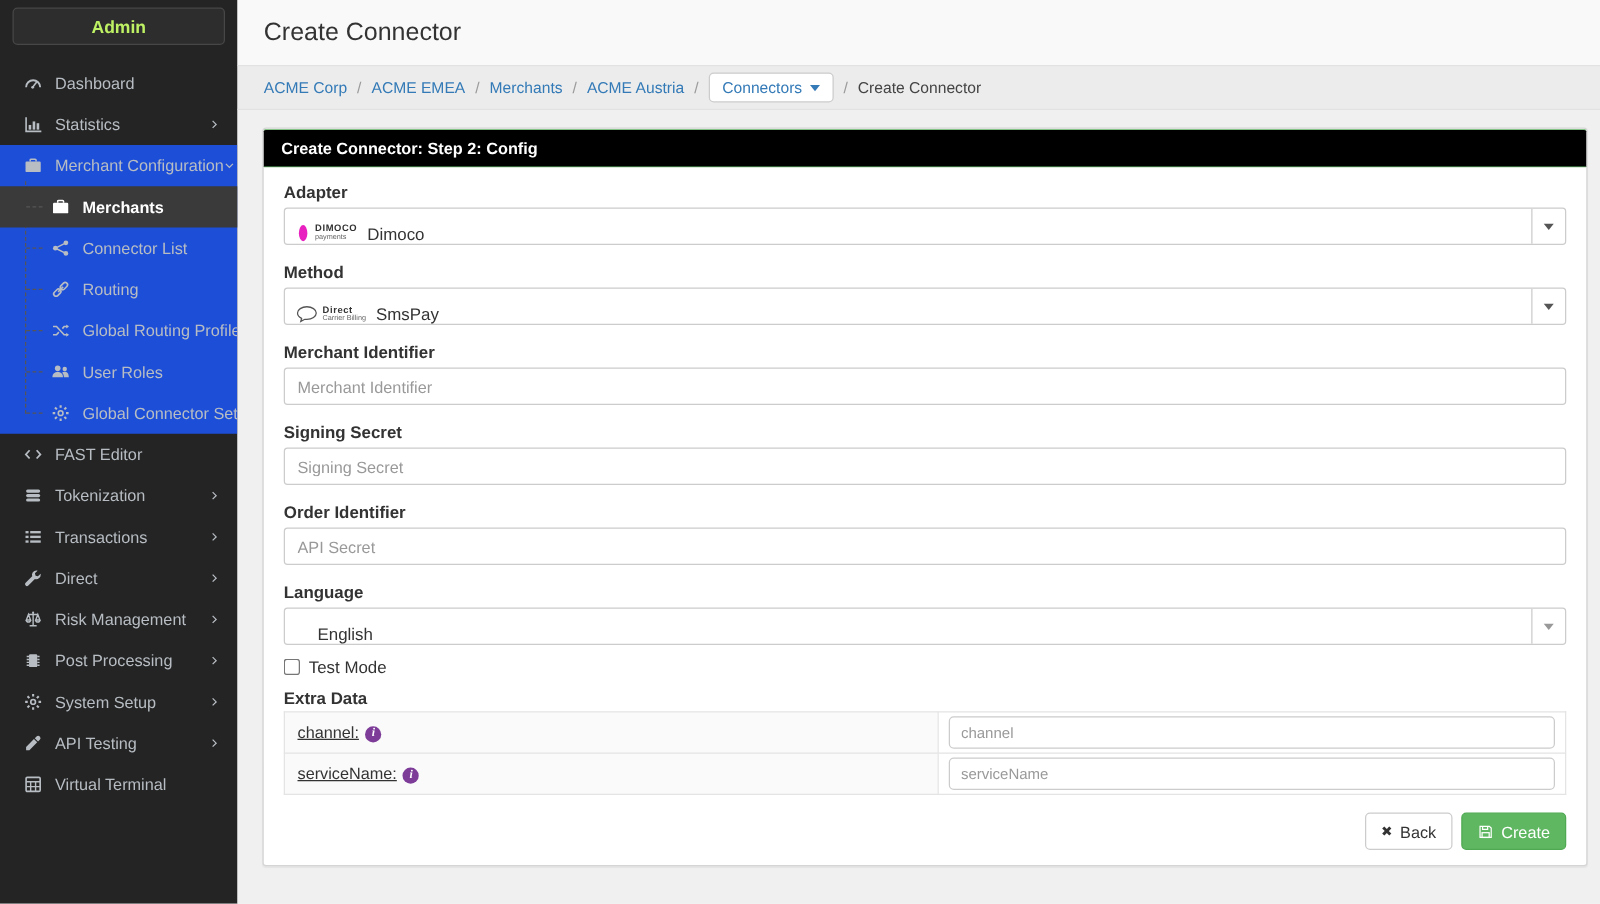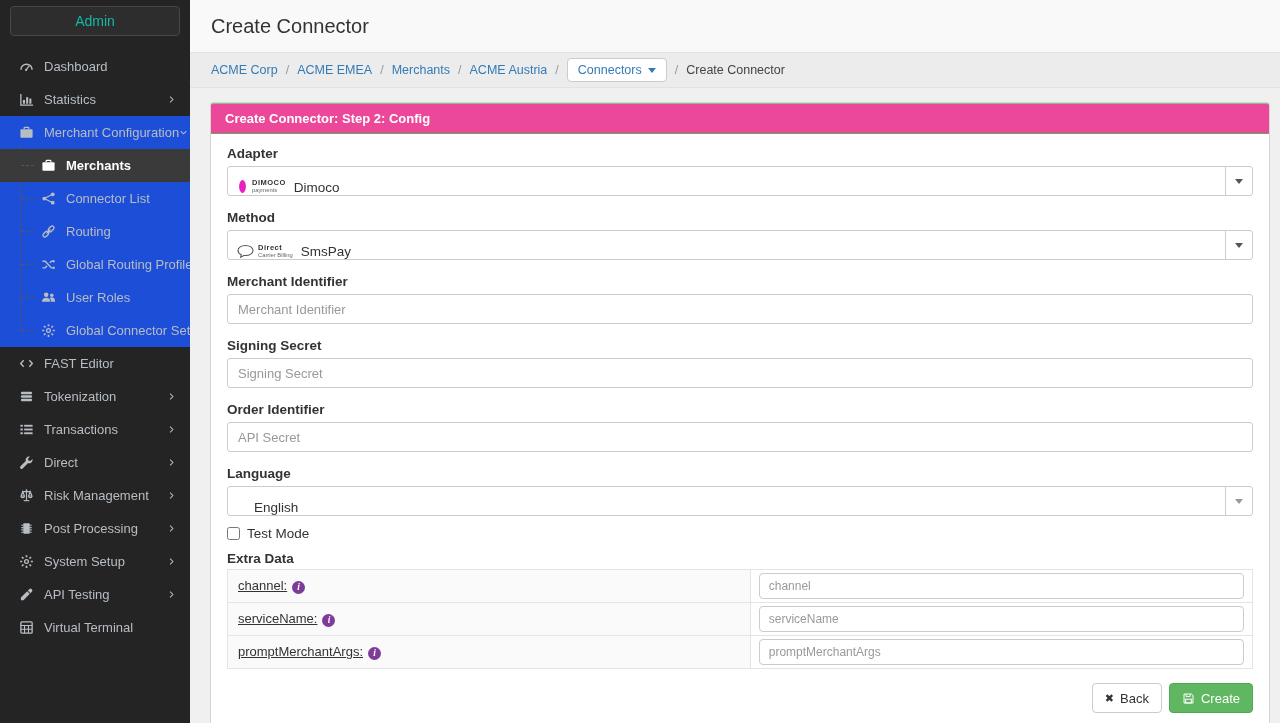--- a/index.html
+++ b/index.html
@@ -2,21 +2,21 @@
 <html><head>
 <meta charset="utf-8">
 <style>
   * { margin:0; padding:0; box-sizing:border-box; }
   html,body { width:1280px; height:723px; overflow:hidden; }
   body { font-family:"Liberation Sans", sans-serif; display:flex; background:#f0f0f1; }
 
   
   .sidebar { width:190px; min-width:190px; height:723px; background:#242424; color:#b7bdc3; overflow:hidden; }
   .admin-box { margin:6px 10px 14px; padding:6px 4px; background:#2d2d2d; border:1px solid #474747; border-radius:4px;
-               color:#14b8a6; font-weight:400; font-size:14px; text-align:center; }
+               color:#bef264; font-weight:700; font-size:14px; text-align:center; }
   .nav-item { height:33px; display:flex; align-items:center; padding:0 14px 0 18px; font-size:13px; cursor:pointer; white-space:nowrap; }
   .nicon { width:17px; min-width:17px; margin-right:9px; display:flex; align-items:center; justify-content:center; }
   .nicon svg { width:15px; height:15px; }
   .chev { margin-left:auto; display:flex; }
   .chev svg { width:9px; height:9px; }
   .nav-group { background:#1d4ed8; }
   .subnav { position:relative; }
   .subnav::before { content:""; position:absolute; left:20px; top:-4px; bottom:16px; border-left:1px dashed #555; }
   .sub-item { height:33px; display:flex; align-items:center; padding-left:40px; font-size:13px; position:relative; cursor:pointer; white-space:nowrap; }
   .sub-item::before { content:""; position:absolute; left:21px; top:16px; width:13px; border-top:1px dashed #555; }
@@ -30,21 +30,21 @@
               display:flex; align-items:center; padding-left:21px; font-size:12.5px; color:#555; }
   .crumb-link { color:#337ab7; text-decoration:none; cursor:pointer; }
   .crumb-sep { color:#9a9a9a; margin:0 8px; }
   .crumb-btn { background:#fff; border:1px solid #ccc; border-radius:4px; padding:4px 10px; color:#337ab7;
                display:inline-flex; align-items:center; gap:6px; cursor:pointer; font-size:12.5px; }
   .caret { width:0; height:0; border-left:4px solid transparent; border-right:4px solid transparent; border-top:5px solid #337ab7; }
   .crumb-current { color:#444; }
 
   .content { height:635px; padding:14px 10px 0 20px; background:#f0f0f1; }
   .panel { background:#fff; border:1px solid #d5d5d5; border-radius:3px; box-shadow:0 1px 1px rgba(0,0,0,.05); }
-  .panel-heading { background:#ec4899; border-bottom:1px solid #5fa861; border-top:1px solid #84c385;
+  .panel-heading { background:#000000; border-bottom:1px solid #5fa861; border-top:1px solid #84c385;
                    color:#fff; font-size:13px; font-weight:700; padding:7px 14px; border-radius:2px 2px 0 0; }
   .panel-body { padding:12px 16px 12px; }
 
   .form-group { margin-bottom:14px; }
   .form-label { display:block; font-size:13.5px; font-weight:700; color:#333; margin-bottom:5px; }
   .select-box { height:30px; border:1px solid #ccc; border-radius:3px; background:#fff; display:flex; align-items:flex-end;
                 padding-left:9px; cursor:pointer; }
   .select-value { font-size:13.5px; color:#333; margin-left:8px; }
   .caret-cell { margin-left:auto; width:27px; height:28px; border-left:1px solid #ccc; display:flex; align-items:center; justify-content:center; }
   .caret-dark { width:0; height:0; border-left:4.5px solid transparent; border-right:4.5px solid transparent; border-top:5.5px solid #555; }
@@ -495,26 +495,20 @@
             <td class="xval">
               <input class="mini-input" type="text" placeholder="channel" style="">
             </td>
           </tr>
           <tr>
             <td class="xkey"><span>serviceName:</span><span class="info-badge">i</span></td>
             <td class="xval">
               <input class="mini-input" type="text" placeholder="serviceName" style="">
             </td>
           </tr>
-          <tr>
-            <td class="xkey"><span>promptMerchantArgs:</span><span class="info-badge">i</span></td>
-            <td class="xval">
-              <input class="mini-input" type="text" placeholder="promptMerchantArgs" style="">
-            </td>
-          </tr>
         </tbody>
           </table>
 
         <div class="panel-footer">
           <button class="btn btn-back">
             <span class="x-glyph">✖</span>
             <span>Back</span>
           </button>
           <button class="btn btn-create">
             <svg>

